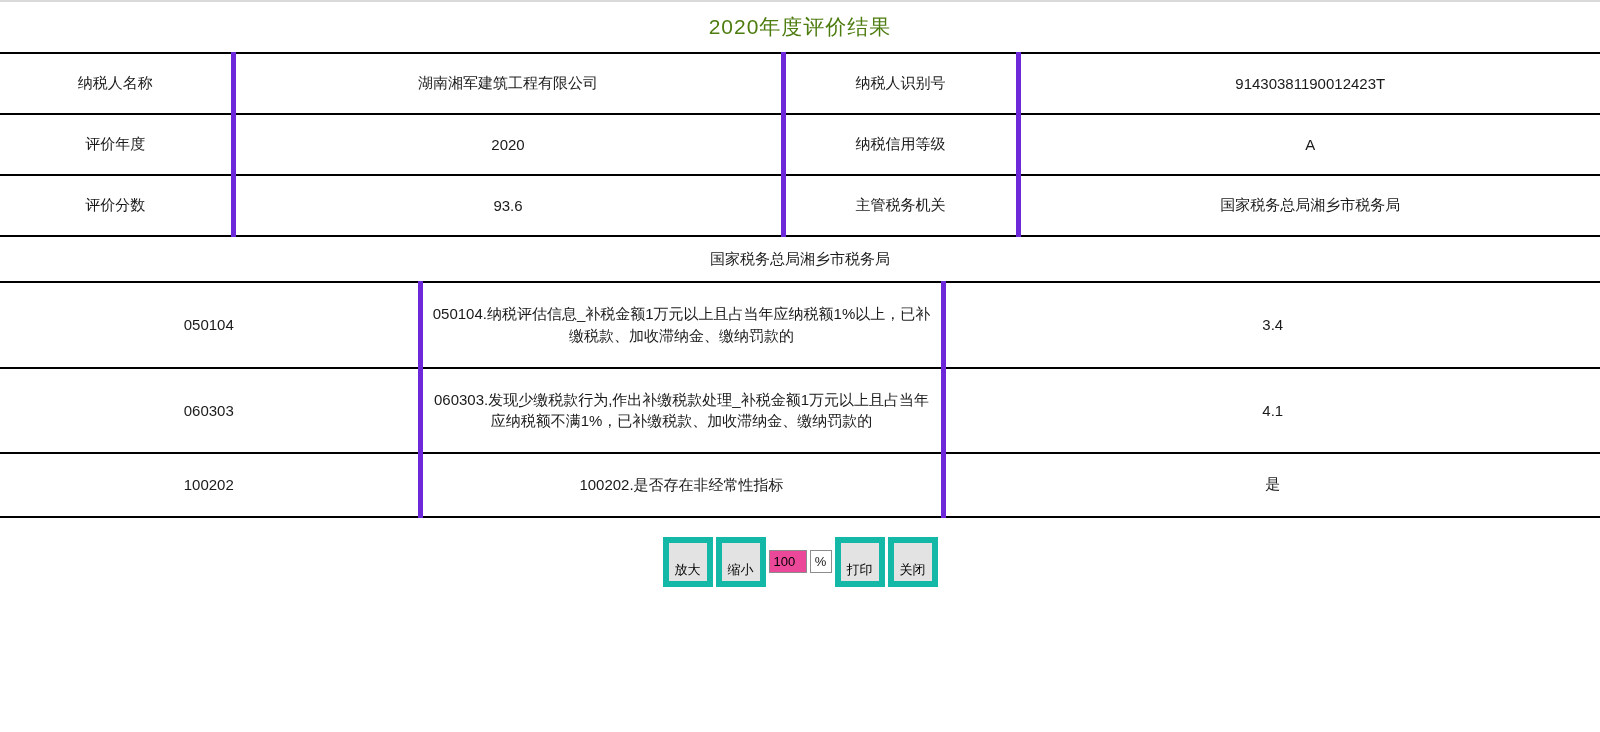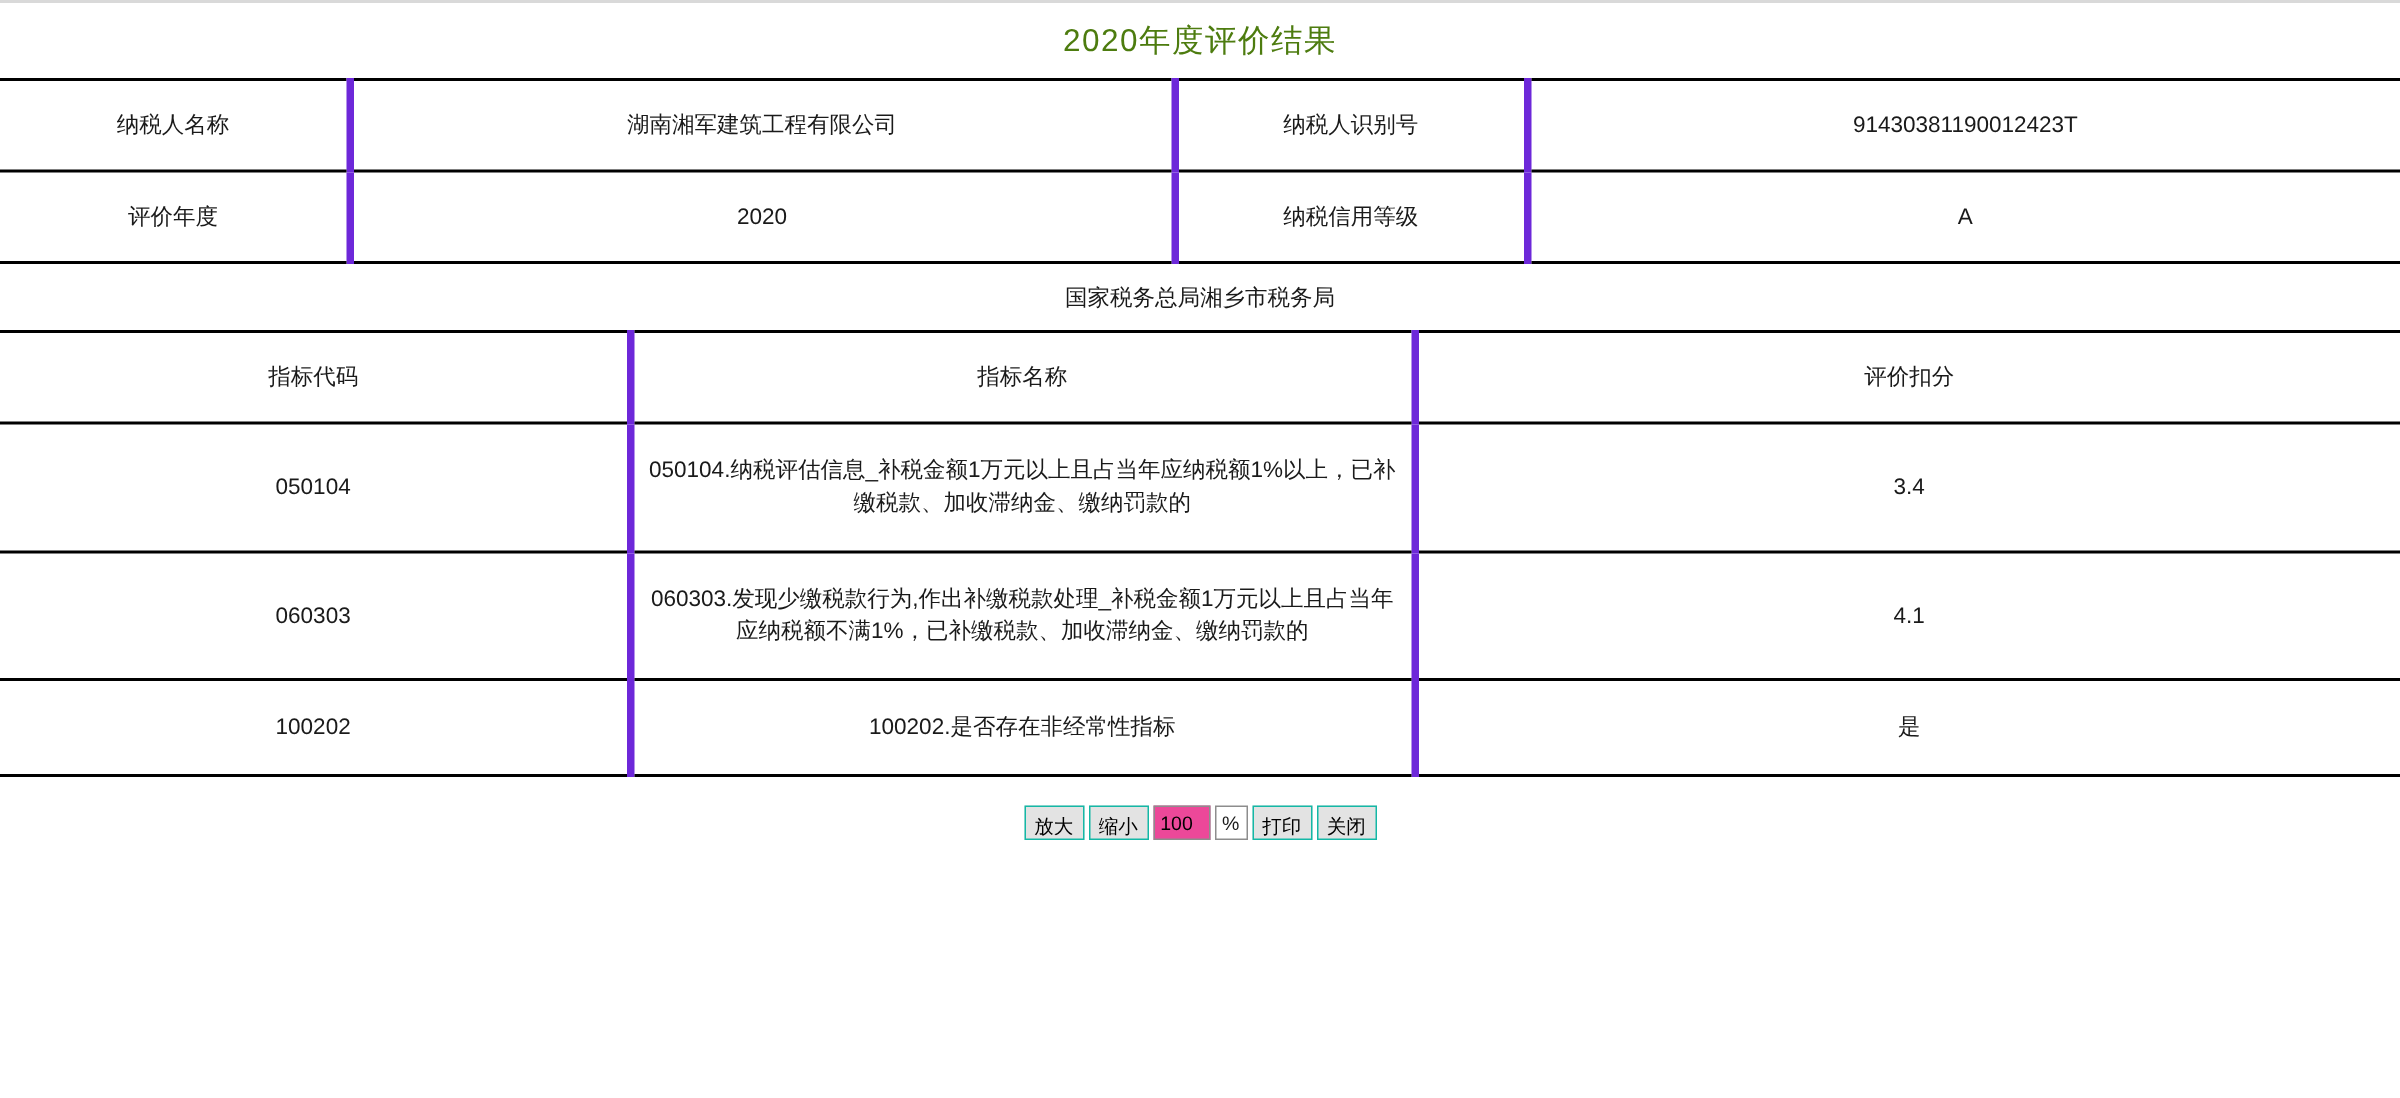--- a/index.html
+++ b/index.html
@@ -48,22 +48,22 @@
   .toolbar {
     margin-top: 19px;
     display: flex; align-items: center; justify-content: center;
     gap: 3px;
   }
   .tb-btn {
     font-family: inherit;
     font-size: 13px;
     color: #000;
     background: #e3e3e3;
-    border: 1px solid #14b8a6;
-    padding: 5px 6px;
+    border: 6px solid #14b8a6;
+    padding: 19px 6px;
     height: 23px;
     line-height: 15px;
     cursor: pointer;
   }
   .tb-input {
     font-family: inherit;
     font-size: 13px;
     width: 38px; height: 23px;
     border: 1px solid #8d8d8d;
     background: #ec4899;
@@ -97,37 +97,38 @@
     <td>湖南湘军建筑工程有限公司</td>
     <td>纳税人识别号</td>
     <td>91430381190012423T</td>
   </tr>
   <tr>
     <td>评价年度</td>
     <td>2020</td>
     <td>纳税信用等级</td>
     <td>A</td>
   </tr>
+  <tr>
+    <td>评价分数</td>
+    <td>93.6</td>
+    <td>主管税务机关</td>
+    <td>国家税务总局湘乡市税务局</td>
+  </tr>
 </tbody>
   </table>
 
 <div class="section-title">国家税务总局湘乡市税务局</div>
 
 <table class="ind-table">
   <colgroup>
       <col class="c1">
       <col class="c2">
       <col class="c3">
     </colgroup>
   <tbody>
-      <tr>
-    <th>指标代码</th>
-    <th>指标名称</th>
-    <th>评价扣分</th>
-  </tr>
   <tr>
     <td>050104</td>
     <td class="name-cell">050104.纳税评估信息_补税金额1万元以上且占当年应纳税额1%以上，已补缴税款、加收滞纳金、缴纳罚款的</td>
     <td>3.4</td>
   </tr>
   <tr>
     <td>060303</td>
     <td class="name-cell">060303.发现少缴税款行为,作出补缴税款处理_补税金额1万元以上且占当年应纳税额不满1%，已补缴税款、加收滞纳金、缴纳罚款的</td>
     <td>4.1</td>
   </tr>

